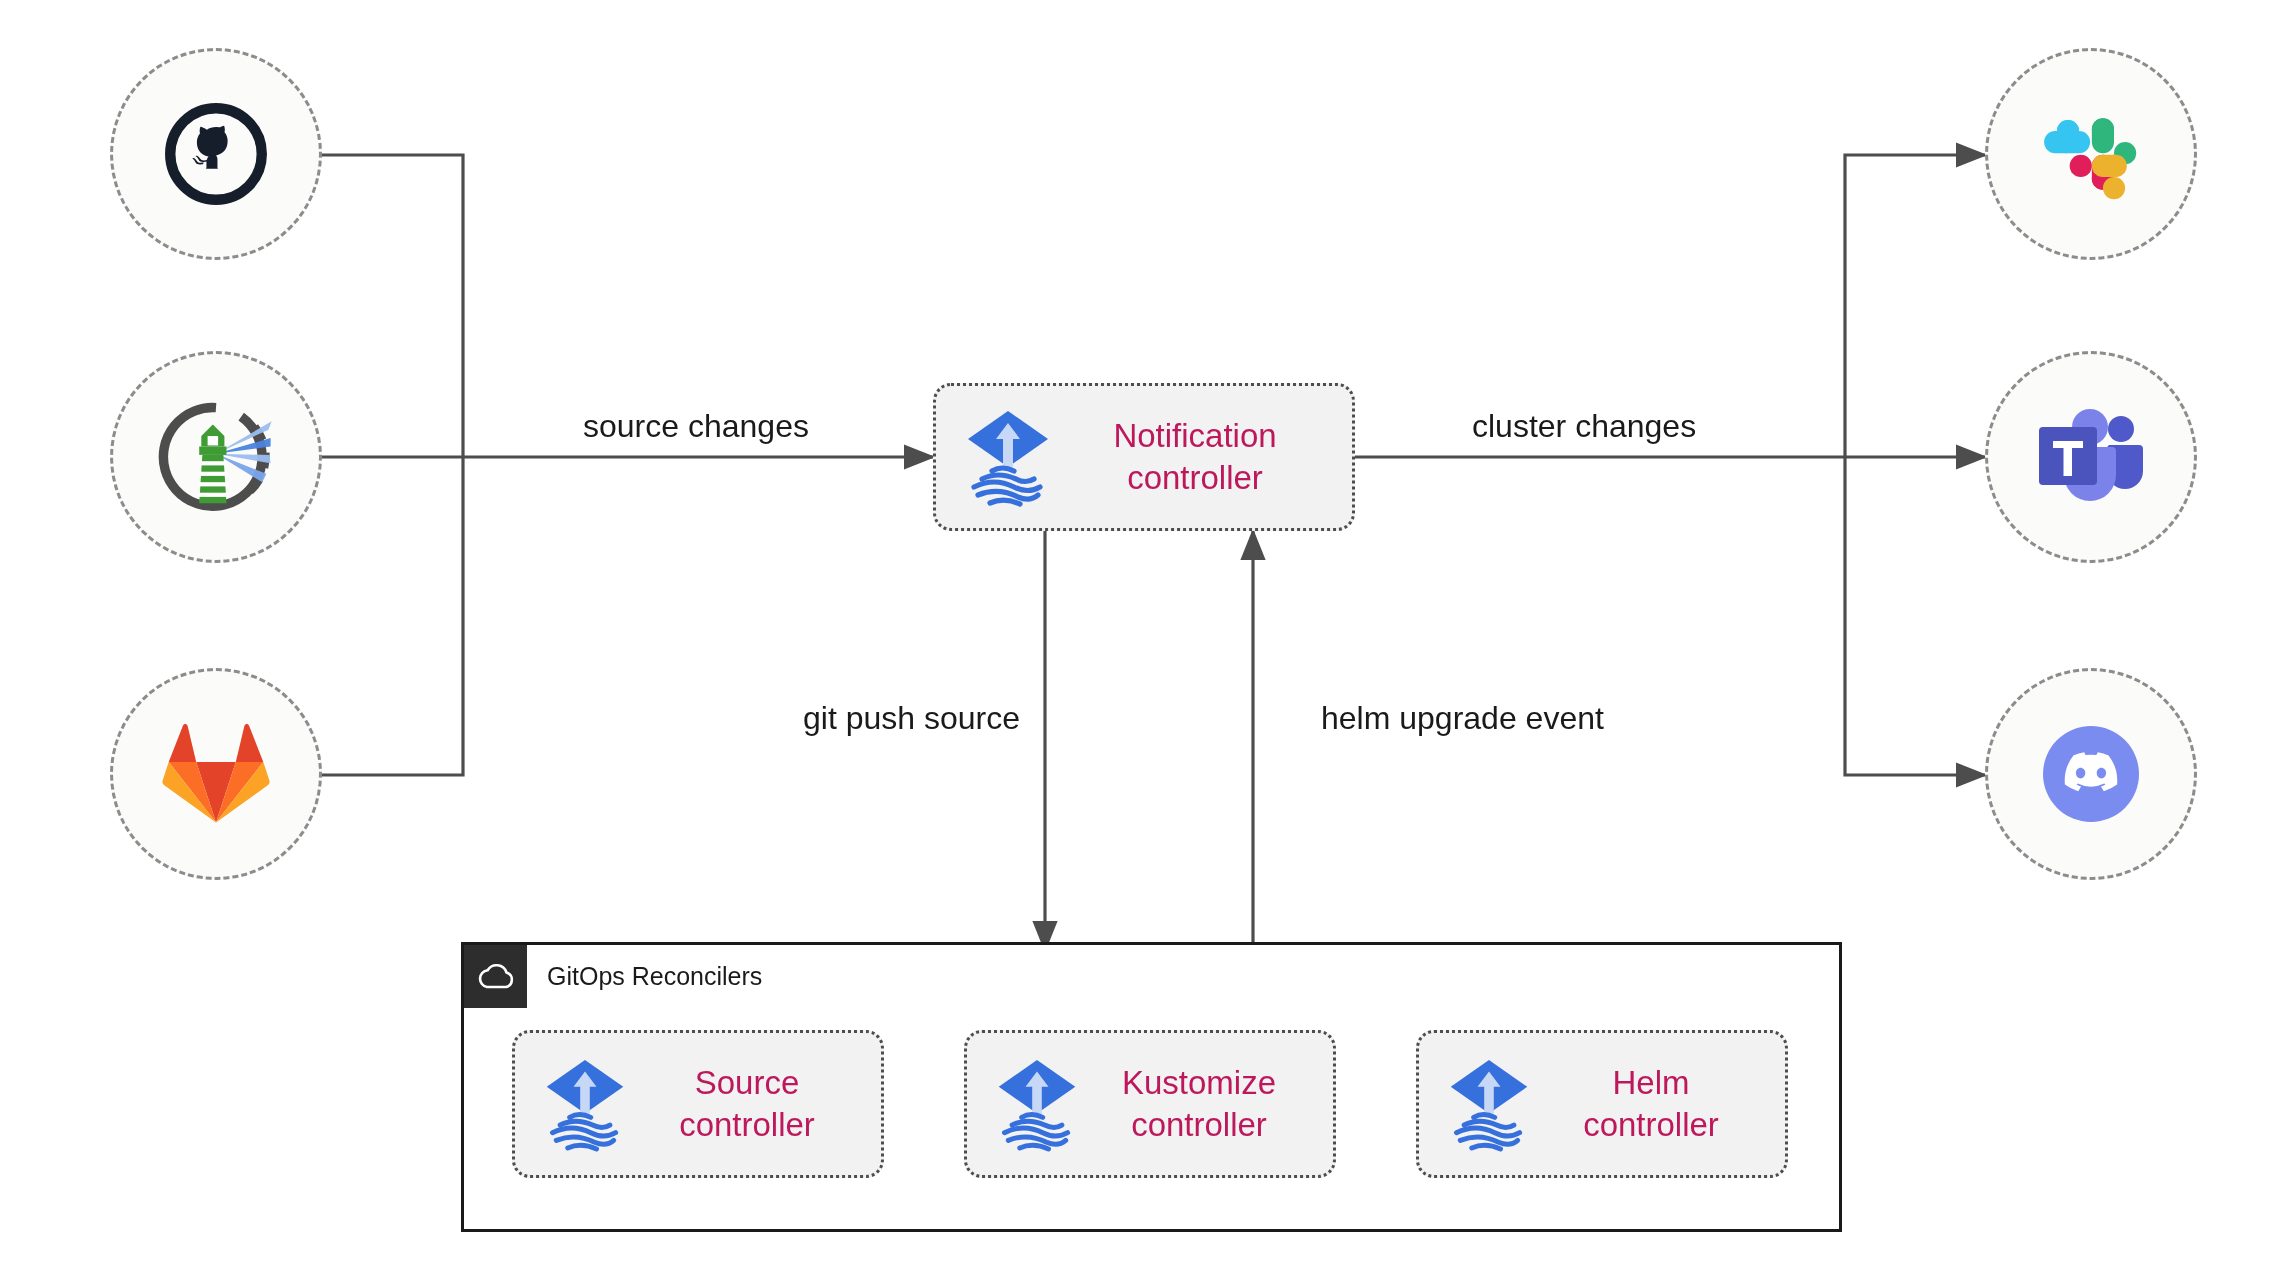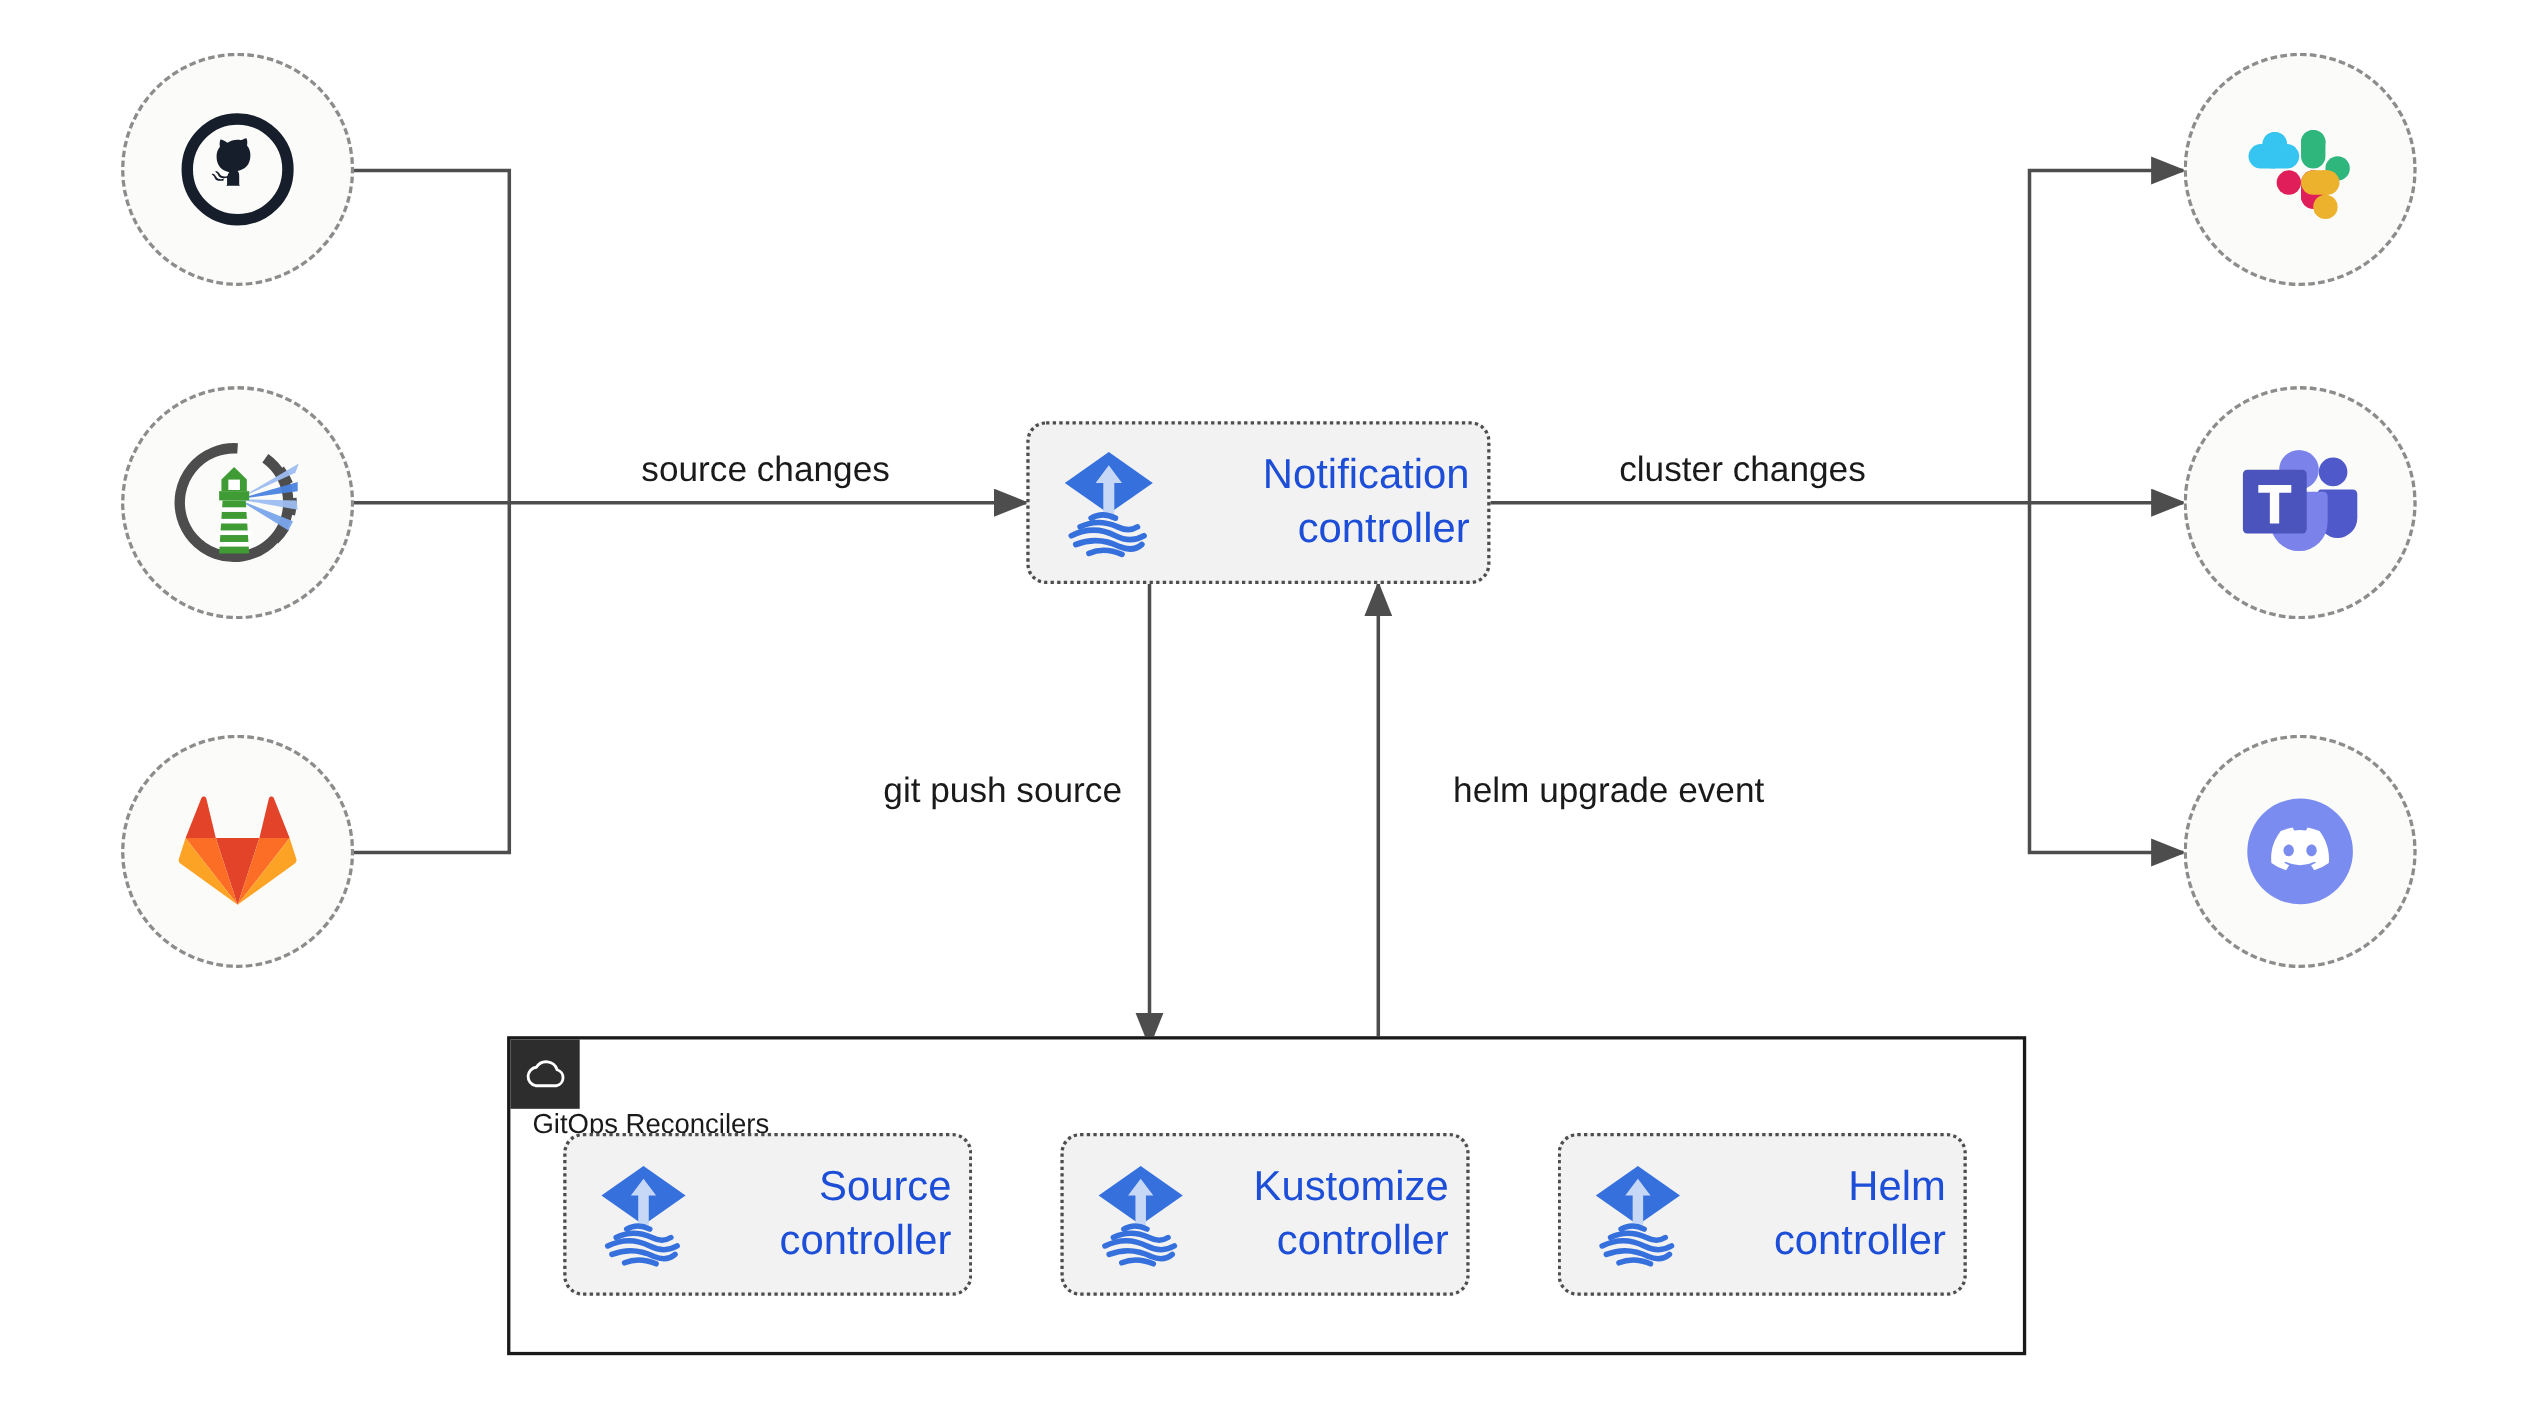--- a/index.html
+++ b/index.html
@@ -53,42 +53,41 @@
     align-items: center;
     justify-content: flex-start;
   }
   .ctrl-logo {
     flex: 0 0 auto;
     margin-left: 26px;
   }
   .ctrl-logo svg { display: block; }
   .ctrl-label {
     flex: 1 1 auto;
-    text-align: right;
-    font-size: 38px;
+    text-align: center;
+    font-size: 33px;
     line-height: 1.28;
-    color: #1d4ed8;
+    color: #be185d;
     padding-right: 16px;
     white-space: pre-line;
   }
 
   
   .group-box {
     position: absolute;
     background: #ffffff;
     border: 3px solid #1a1a1a;
     box-sizing: border-box;
   }
   .group-header {
     position: absolute;
     left: 0;
     top: 0;
     display: flex;
-    align-items: flex-start;
-    flex-direction: column;
+    align-items: center;
   }
   .group-icon {
     width: 63px;
     height: 63px;
     background: #2d2d2d;
     display: flex;
     align-items: center;
     justify-content: center;
   }
   .group-icon svg { display: block; }

